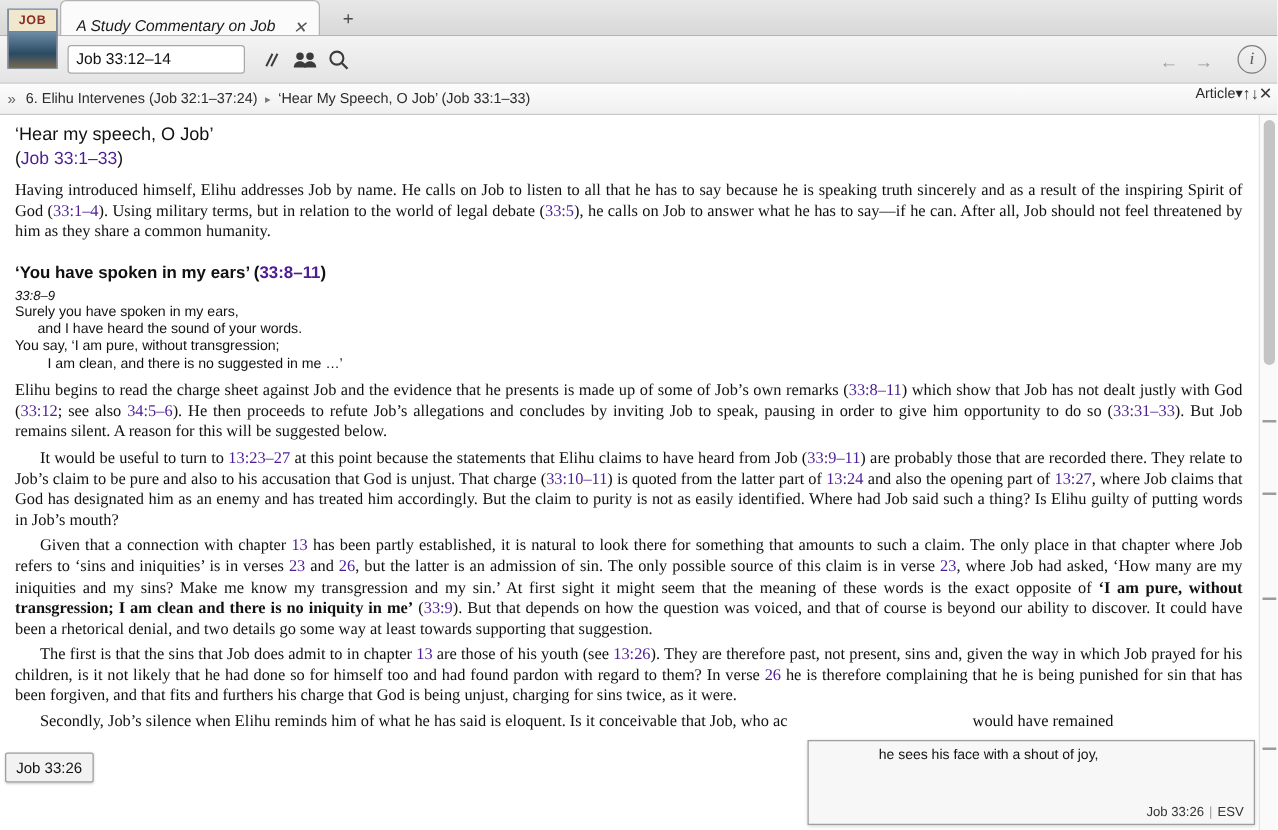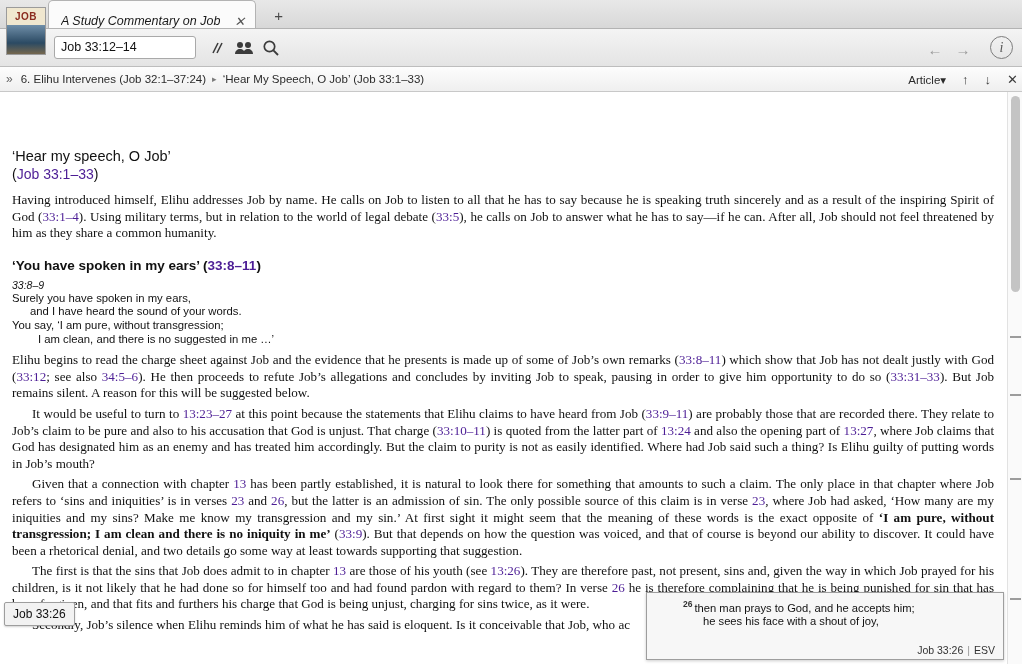--- a/index.html
+++ b/index.html
@@ -107,36 +107,35 @@
     background: linear-gradient(#fdfdfd, #efefef);
     border-bottom: 1px solid #c8c8c8;
     display: flex; align-items: center;
     font-size: 11.5px; color: #2b2b2b;
     padding-left: 6px;
   }
   .crumb-expand { color: #666; margin-right: 8px; font-size: 12px; }
   .crumb-sep { margin: 0 6px; color: #7a7a7a; font-size: 9px; }
   .crumb-right {
     position: absolute; right: 4px; top: 0; height: 25px;
-    display: flex; align-items: center; gap: 16px;
+    display: flex; align-items: flex-start; gap: 0;
     font-size: 11.5px; color: #2b2b2b;
   }
   .crumb-right .ci { color: #3a3a3a; font-size: 13px; }
 
   
   .content {
     position: absolute; top: 92px; left: 0; right: 0; bottom: 0;
     background: #ffffff;
     overflow: hidden;
   }
   .doc {
     position: absolute; top: 0; left: 12px; right: 28px;
     font-family: "Liberation Serif", serif;
     color: #111;
-    margin-top: 48px;
   }
   h2.sec {
     font-size: 14.5px; font-weight: normal; margin: 8px 0 0 0;
     font-family: "Liberation Sans", sans-serif;
   }
   .ref-line {
     font-size: 14px; margin: 2px 0 10px 0;
     font-family: "Liberation Sans", sans-serif;
   }
   h3.sub {
@@ -309,21 +308,20 @@
     <div class="vtick" style="top:386px;"></div>
     <div class="vtick" style="top:506px;"></div>
   </div>
 
   <div class="tip-left">
     <span>Job 33:26</span>
   </div>
 
   <div class="popup">
     <div class="popup-body">
-      <span class="l1"><span class="vnum">26</span><span>then man prays to God, and he accepts him;</span></span>
       <span class="l2">he sees his face with a shout of joy,</span>
     </div>
     <div class="popup-foot">
       <span>Job 33:26</span><span class="sep">|</span><span>ESV</span>
     </div>
   </div>
 
 </div>
 
 </body></html>

